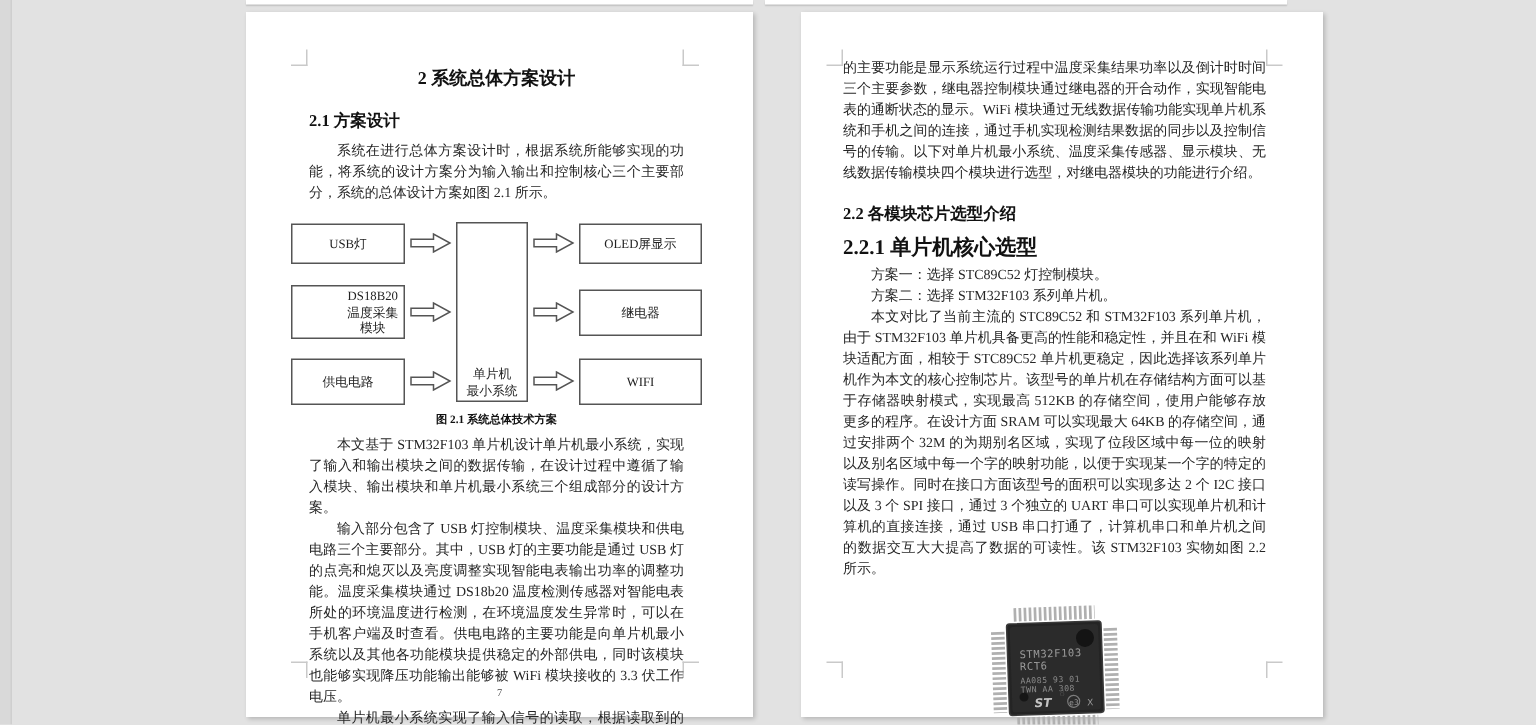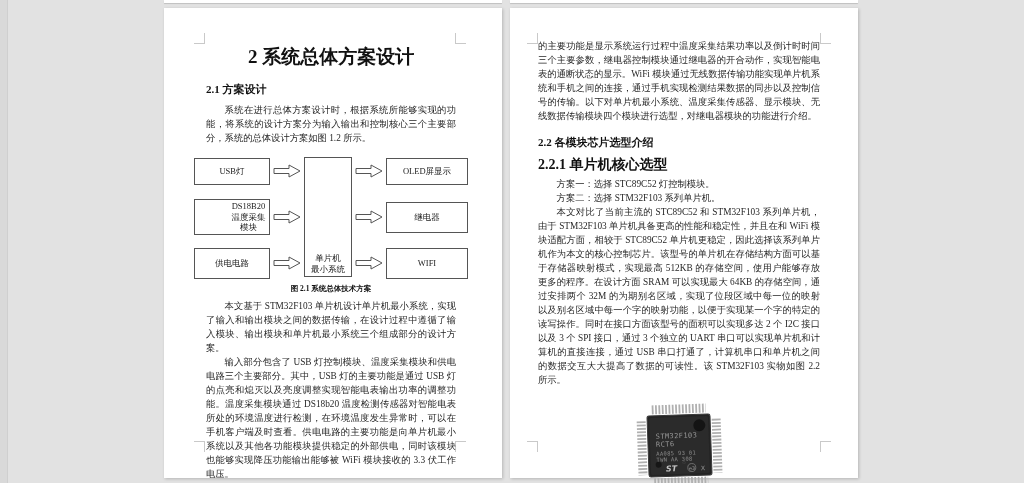--- a/index.html
+++ b/index.html
@@ -5,34 +5,34 @@
   html,body{margin:0;padding:0;}
   body{width:1024px;height:483px;overflow:hidden;background:#e2e2e2;
        font-family:"Liberation Serif","DejaVu Serif",serif;color:#262626;}
   .canvas{position:relative;width:1024px;height:483px;background:#e2e2e2;}
   .left-edge{position:absolute;left:0;top:0;width:7px;height:483px;background:#d9d9d9;border-right:1px solid #cfcfcf;}
   .prev-sliver{position:absolute;top:0;height:3px;background:#ffffff;box-shadow:0 1px 1px rgba(0,0,0,.15);}
   .sliver-l{left:164px;width:338px;}
   .sliver-r{left:510px;width:348px;}
   .page{position:absolute;top:8px;height:470px;background:#ffffff;box-shadow:1px 1px 3px rgba(0,0,0,.2);}
   .page-left{left:164px;width:338px;}
-  .page-right{left:510px;width:348px;}
+  .page-right{left:534px;width:348px;}
   .mark{position:absolute;width:10px;height:10px;}
   .mark.tl{border-right:1px solid #c9c9c9;border-bottom:1px solid #c9c9c9;}
   .mark.tr{border-left:1px solid #c9c9c9;border-bottom:1px solid #c9c9c9;}
   .mark.bl{border-right:1px solid #c9c9c9;border-top:1px solid #c9c9c9;}
   .mark.br{border-left:1px solid #c9c9c9;border-top:1px solid #c9c9c9;}
   .page-left .mark.tl{left:30px;top:25px;} .page-left .mark.tr{right:36px;top:25px;}
   .page-left .mark.bl{left:30px;bottom:26px;} .page-left .mark.br{right:36px;bottom:26px;}
   .page-right .mark.tl{left:17px;top:25px;} .page-right .mark.tr{right:27px;top:25px;}
   .page-right .mark.bl{left:17px;bottom:26px;} .page-right .mark.br{right:27px;bottom:26px;}
   .content{position:absolute;top:0;left:0;right:0;}
   .page-left .content{padding:36px 46px 0 42px;}
   .page-right .content{padding:31px 38px 0 28px;}
-  .doc-title{font-size:19px;font-weight:bold;text-align:center;color:#111;margin:0 0 12px 0;}
+  .doc-title{font-size:12px;font-weight:bold;text-align:center;color:#111;margin:0 0 12px 0;}
   .h-sec{font-size:11px;font-weight:bold;color:#111;margin:6px 0 6px 0;}
   .h-sub{font-size:14px;font-weight:bold;color:#111;margin:4px 0 3px 0;}
   p.body{font-size:9.3px;line-height:14px;text-align:justify;margin:0;}
   p.indent{text-indent:2em;}
   
   .fig{display:grid;grid-template-columns:76px 30px 48px 30px 82px;grid-template-rows:34px 40px 34px;
        align-items:center;justify-content:center;column-gap:2px;row-gap:9px;margin:9px 0 3px 0;}
   .fbox{border:1px solid #555;background:#fff;display:flex;flex-direction:column;align-items:center;
         justify-content:center;text-align:center;font-size:8.5px;line-height:10.5px;color:#222;
         width:100%;box-sizing:border-box;padding:2px 3px;}
@@ -52,21 +52,21 @@
   <div class="prev-sliver sliver-r"></div>
 
   <div class="page page-left">
     <div class="mark tl"></div>
     <div class="mark tr"></div>
     <div class="mark bl"></div>
     <div class="mark br"></div>
     <div class="content">
       <div class="doc-title">2 系统总体方案设计</div>
       <div class="h-sec">2.1 方案设计</div>
-      <p class="body indent">系统在进行总体方案设计时，根据系统所能够实现的功能，将系统的设计方案分为输入输出和控制核心三个主要部分，系统的总体设计方案如图 1.2 所示。</p>
+      <p class="body indent">系统在进行总体方案设计时，根据系统所能够实现的功能，将系统的设计方案分为输入输出和控制核心三个主要部分，系统的总体设计方案如图 2.1 所示。</p>
 
       <div class="fig">
 
         <div class="fbox h1" style="grid-column:1;grid-row:1;">
           <span>USB灯</span>
         </div>
         <div class="arrow" style="grid-column:2;grid-row:1;">
           <svg width="28" height="14" viewBox="0 0 28 14">
               <polygon points="1,4.5 16,4.5 16,1 27,7 16,13 16,9.5 1,9.5" fill="#ffffff" stroke="#555" stroke-width="1"></polygon>
             </svg>

